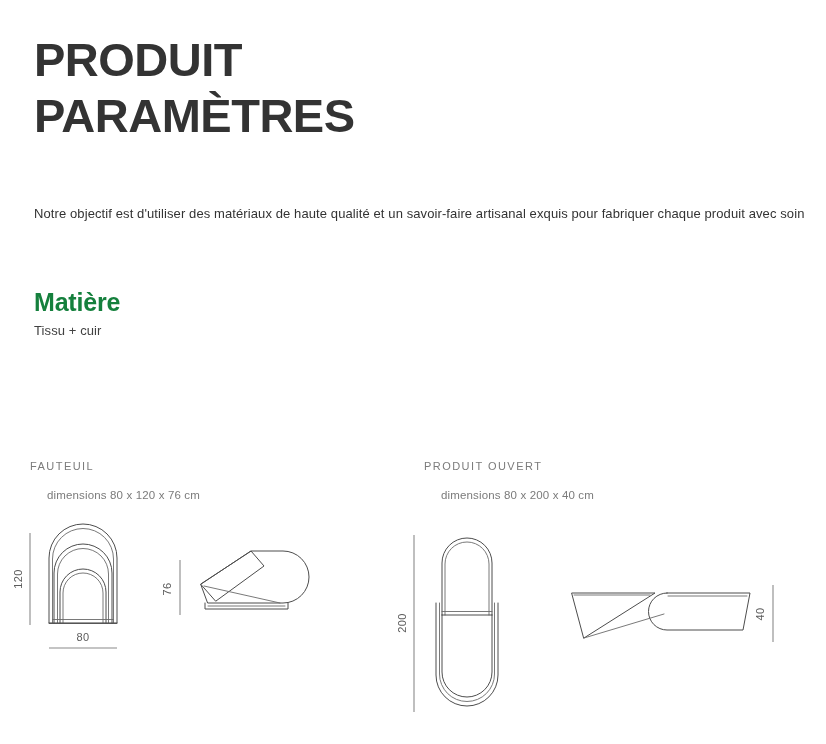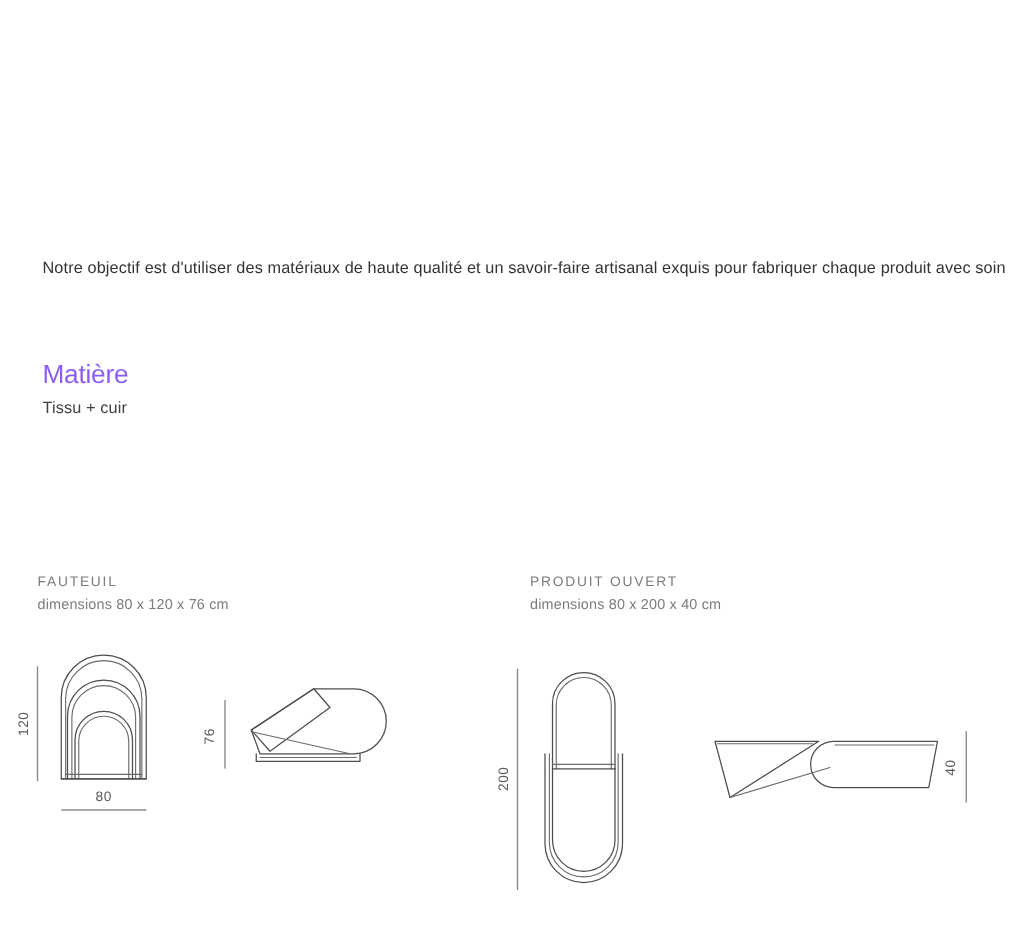--- a/index.html
+++ b/index.html
@@ -51,23 +51,23 @@
     letter-spacing: 0.1px;
   }
 
   
   .spec {
     position: absolute;
     left: 34px;
     top: 288px;
   }
   .spec-title {
-    font-size: 21px;
-    font-weight: 400;
-    color: #8b5cf6;
+    font-size: 25px;
+    font-weight: 700;
+    color: #15803d;
     margin: 0 0 6px 0;
     letter-spacing: -0.2px;
   }
   .spec-value {
     font-size: 13px;
     font-weight: 400;
     color: #414141;
     margin: 0;
     letter-spacing: 0.1px;
   }
@@ -85,21 +85,21 @@
     letter-spacing: 1.45px;
     color: #7b7b7b;
     margin: 0 0 6px 0;
     white-space: nowrap;
   }
   .draw-dims {
     font-size: 11.5px;
     font-weight: 400;
     letter-spacing: 0.15px;
     color: #7b7b7b;
-    margin: 0;
+    margin: 17px;
     white-space: nowrap;
   }
 
   .svg-wrap {
     position: absolute;
     left: 0;
     top: 0;
   }
   #svg-fauteuil { left: -22px; top: 30px; }
   #svg-fauteuil-ouvert { left: -22px; top: 30px; }
@@ -130,20 +130,24 @@
     font-size: 11px;
     fill: #5c5c5c;
     letter-spacing: 0.4px;
   }
 </style>
 </head>
 <body>
 
 <div class="page">
 
+  <div class="headline">
+    <p class="line">PRODUIT</p>
+    <p class="line">PARAMÈTRES</p>
+  </div>
 
   <p class="intro">Notre objectif est d'utiliser des matériaux de haute qualité et un savoir-faire artisanal exquis pour fabriquer chaque produit avec soin</p>
 
   <div class="spec">
     <p class="spec-title">Matière</p>
     <p class="spec-value">Tissu + cuir</p>
   </div>
 
   <div class="drawing-group" id="group-fauteuil">
     <p class="draw-title">FAUTEUIL</p>

